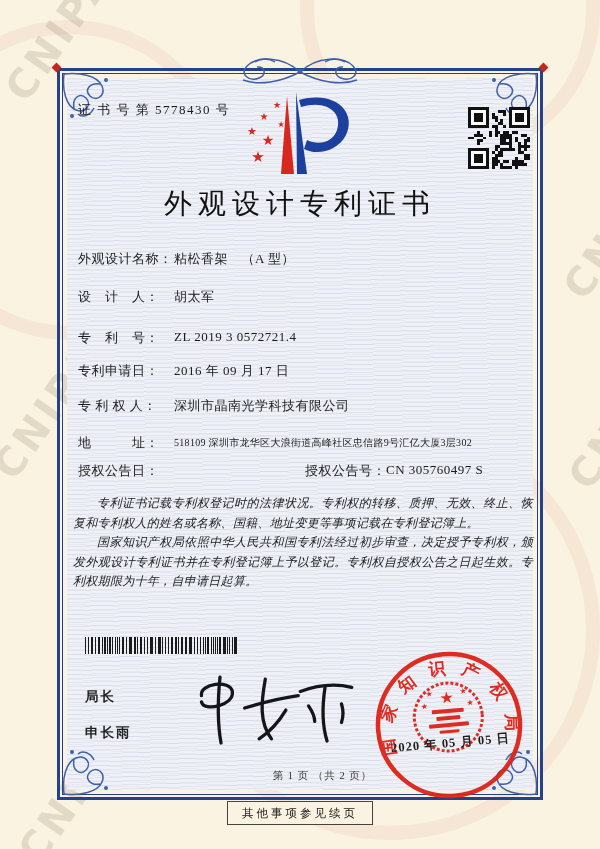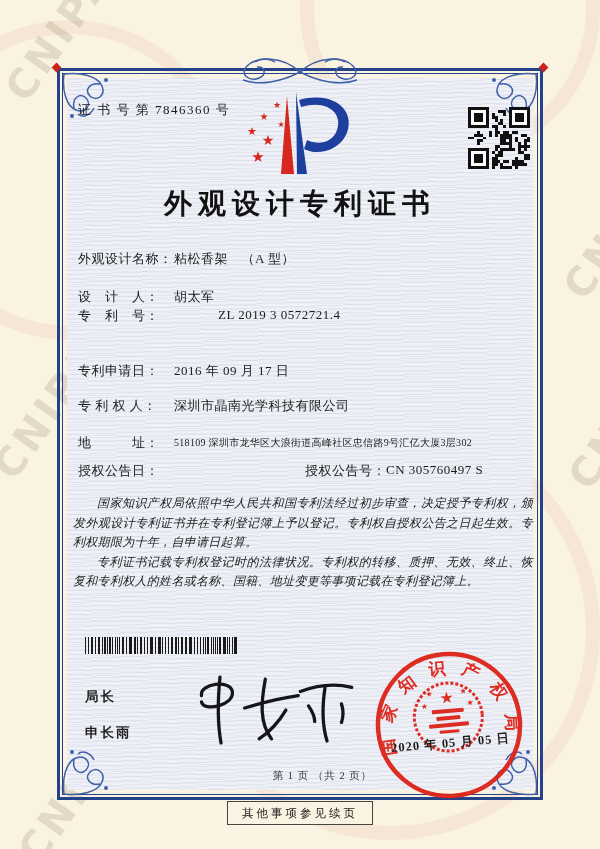--- a/index.html
+++ b/index.html
@@ -35,21 +35,21 @@
   .orn path, .orn circle { stroke:#3f5fa6; stroke-width:1.5; fill:none; }
   .orn .dot { fill:#3f5fa6; stroke:none; }
   .red-diamond { position:absolute; width:7px; height:7px; background:#c9251c; transform:rotate(45deg); z-index:5; }
   
   .content { position:absolute; inset:0; z-index:6; }
   .cert-no { position:absolute; left:78px; top:101px; font-size:13px; letter-spacing:1.5px; }
   .logo { position:absolute; left:237px; top:90px; width:128px; height:90px; }
   .qr { position:absolute; left:468px; top:107px; width:62px; height:62px; }
   .title {
     position:absolute; left:0; right:0; top:185px; text-align:center;
-    font-size:28px; font-weight:bold; letter-spacing:6px; color:#121212;
+    font-size:28px; font-weight:normal; letter-spacing:6px; color:#121212;
   }
   .frow { position:absolute; left:78px; display:flex; font-size:13px; letter-spacing:.5px; }
   .frow .lbl { width:96px; flex:none; }
   .frow .val { white-space:nowrap; }
   .frow.addr .val { font-size:10px; letter-spacing:.3px; padding-top:2px; }
   .frow2 { position:absolute; top:462px; left:78px; right:60px; display:flex; font-size:13px; letter-spacing:.5px; }
   .frow2 .pair2 { position:absolute; left:227px; top:0; display:flex; }
   .paras { position:absolute; left:73px; top:494px; width:460px; font-size:12px;
     line-height:19.5px; font-style:italic; text-align:justify; color:#222; letter-spacing:.3px; }
   .paras p { text-indent:2em; }
@@ -116,21 +116,21 @@
       <path d="M60,10 C66,6 74,6 80,10"></path>
     </g>
     <use href="#halfScroll" transform="translate(210 0) scale(-1 1)"></use>
     <circle class="dot" cx="105" cy="19" r="2.5"></circle>
   </svg>
   <div class="red-diamond" style="left:53px; top:64px;"></div>
   <div class="red-diamond" style="left:540px; top:64px;"></div>
 
   <div class="content">
 
-    <div class="cert-no">证 书 号 第 7846360 号</div>
+    <div class="cert-no">证 书 号 第 5778430 号</div>
 
     <svg class="logo" id="logo" viewBox="0 0 128 90">
       <path d="M62,10 C98,0 120,22 109,45 C101,61 80,66 67,59 L70,50 C82,56 96,52 100,40 C106,23 90,9 64,17 Z" fill="#1d3f9e"></path>
       <polygon points="59,2 70,84 60,84" fill="#1d3f9e"></polygon>
       <polygon points="50,6 57,84 44,84" fill="#d6281e"></polygon>
     <text x="40" y="18" font-size="9" fill="#d6281e" text-anchor="middle" font-family="DejaVu Sans, sans-serif">★</text>
         <text x="27" y="30" font-size="10" fill="#d6281e" text-anchor="middle" font-family="DejaVu Sans, sans-serif">★</text>
         <text x="44" y="37" font-size="8" fill="#d6281e" text-anchor="middle" font-family="DejaVu Sans, sans-serif">★</text>
         <text x="15" y="45" font-size="11" fill="#d6281e" text-anchor="middle" font-family="DejaVu Sans, sans-serif">★</text>
         <text x="31" y="55" font-size="14" fill="#d6281e" text-anchor="middle" font-family="DejaVu Sans, sans-serif">★</text>
@@ -263,21 +263,21 @@
     <div class="title">外观设计专利证书</div>
 
     <div class="frow" style="top:288px;">
       <span class="lbl">设　计　人：</span>
       <span class="val">胡太军</span>
     </div>
     <div class="frow" style="top:250px;">
       <span class="lbl">外观设计名称：</span>
       <span class="val">粘松香架　（A 型）</span>
     </div>
-    <div class="frow" style="top:307px;gap:44px;">
+    <div class="frow" style="top:329px;">
       <span class="lbl">专　利　号：</span>
       <span class="val">ZL 2019 3 0572721.4</span>
     </div>
     <div class="frow" style="top:362px;justify-content:flex-end;">
       <span class="lbl">专利申请日：</span>
       <span class="val">2016 年 09 月 17 日</span>
     </div>
     <div class="frow" style="top:397px;">
       <span class="lbl">专 利 权 人：</span>
       <span class="val">深圳市晶南光学科技有限公司</span>
@@ -288,22 +288,22 @@
     </div>
     <div class="frow2">
       <span class="lbl">授权公告日：</span>
       <span class="pair2">
         <span class="lbl">授权公告号：</span>
         <span class="val">CN 305760497 S</span>
       </span>
     </div>
 
     <div class="paras">
+      <p>专利证书记载专利权登记时的法律状况。专利权的转移、质押、无效、终止、恢复和专利权人的姓名或名称、国籍、地址变更等事项记载在专利登记簿上。</p>
       <p>国家知识产权局依照中华人民共和国专利法经过初步审查，决定授予专利权，颁发外观设计专利证书并在专利登记簿上予以登记。专利权自授权公告之日起生效。专利权期限为十年，自申请日起算。</p>
-      <p>专利证书记载专利权登记时的法律状况。专利权的转移、质押、无效、终止、恢复和专利权人的姓名或名称、国籍、地址变更等事项记载在专利登记簿上。</p>
     </div>
 
     <svg class="barcode" id="barcode" viewBox="0 0 153 17" preserveAspectRatio="none">
         <rect x="0" y="0" width="1" height="17" fill="#1a1a1a"></rect>
         <rect x="3" y="0" width="1" height="17" fill="#1a1a1a"></rect>
         <rect x="6" y="0" width="2" height="17" fill="#1a1a1a"></rect>
         <rect x="10" y="0" width="1" height="17" fill="#1a1a1a"></rect>
         <rect x="13" y="0" width="2" height="17" fill="#1a1a1a"></rect>
         <rect x="17" y="0" width="1" height="17" fill="#1a1a1a"></rect>
         <rect x="19" y="0" width="2" height="17" fill="#1a1a1a"></rect>

